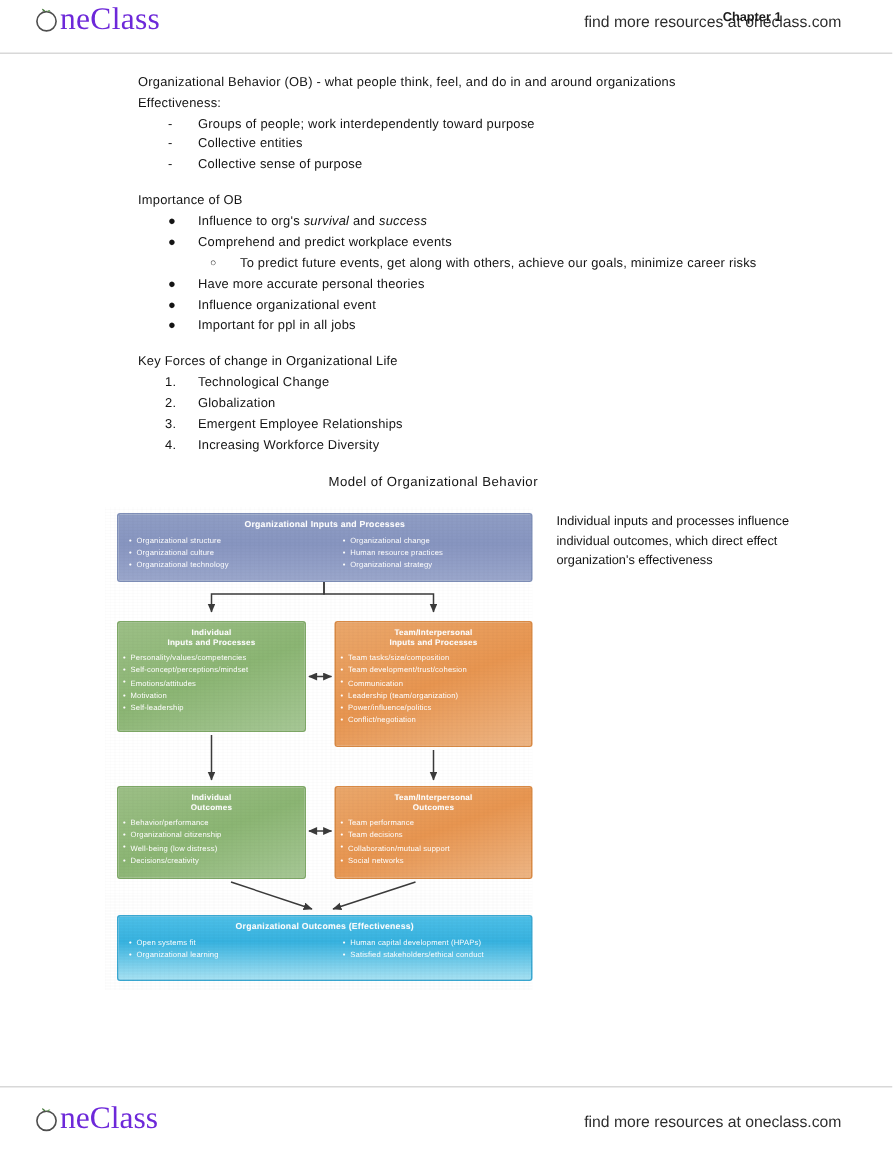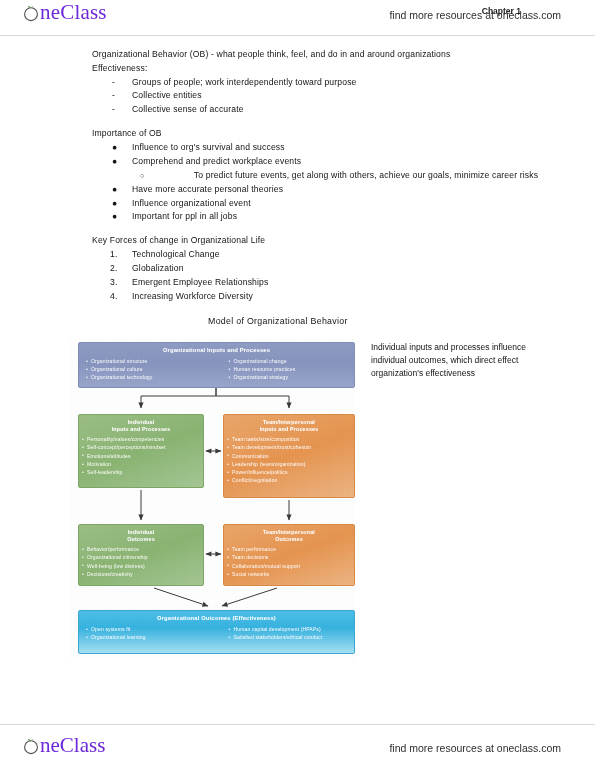--- a/index.html
+++ b/index.html
@@ -90,34 +90,33 @@
     white-space: nowrap;
     letter-spacing: .15px;
   }
   li.bullet .mk {
     position: absolute;
     left: 20px;
     top: 0;
   }
   li.bullet.l2 {
     padding-left: 68px;
-    text-align: center;
   }
   li.bullet.l2 .mk {
     left: 48px;
     font-size: 7px;
     top: 1px;
   }
   li.bullet.num .mk { left: 18px; }
-  .it { }
+  .it { font-style: italic; }
 
   
   .diagram-title {
     position: absolute;
-    left: 208px; top: 316px;
+    left: 219px; top: 316px;
     font-size: 8.8px;
     color: #141414;
     letter-spacing: .3px;
   }
   .diagram {
     position: absolute;
     left: 70px; top: 338px;
     width: 285px; height: 322px;
   }
   .dg-svg {
@@ -267,21 +266,21 @@
 </div>
 
 <div class="notes">
 
   <div class="note-line note-head">Organizational Behavior (OB) - what people think, feel, and do in and around organizations</div>
   <div class="note-line note-head">Effectiveness:</div>
 
   <ul class="lvl">
     <li class="bullet"><span class="mk">-</span><span>Groups of people; work interdependently toward purpose</span></li>
     <li class="bullet"><span class="mk">-</span><span>Collective entities</span></li>
-    <li class="bullet"><span class="mk">-</span><span>Collective sense of accurate</span></li>
+    <li class="bullet"><span class="mk">-</span><span>Collective sense of purpose</span></li>
   </ul>
 
   <div class="gap"></div>
 
   <div class="note-line note-head">Importance of OB</div>
 
   <ul class="lvl">
     <li class="bullet">
       <span class="mk">●</span>
       <span><span>Influence to org's </span><span class="it">survival</span><span> and </span><span class="it">success</span></span>

